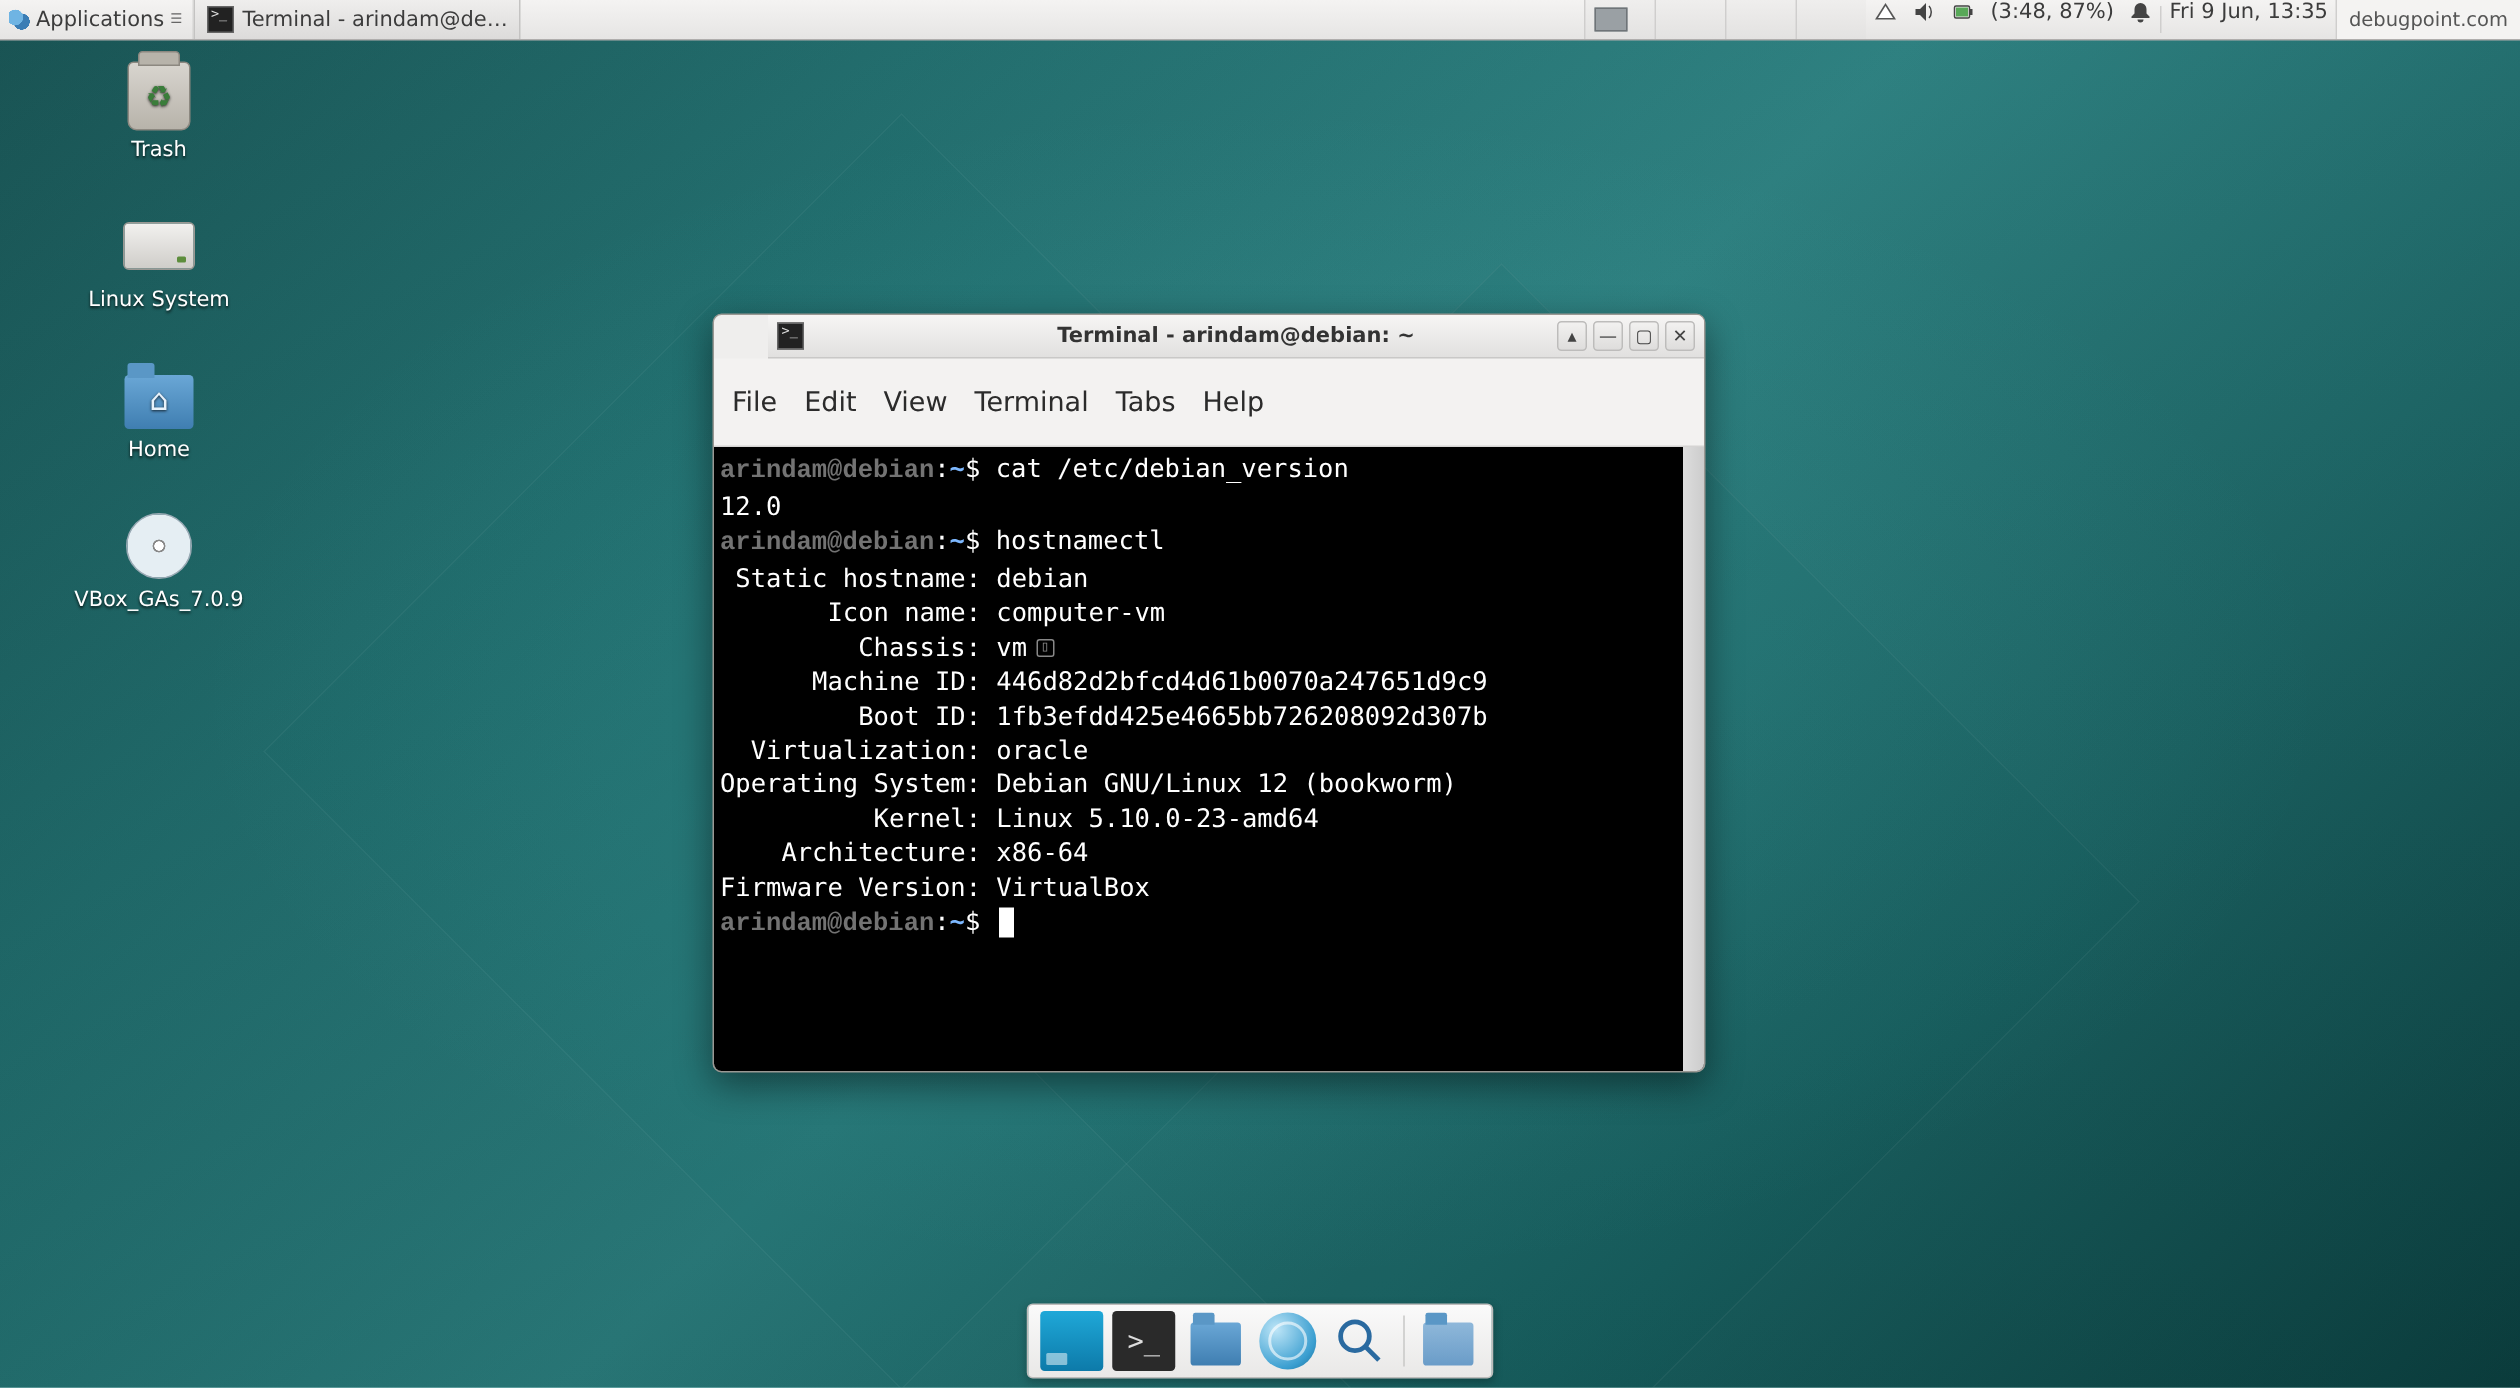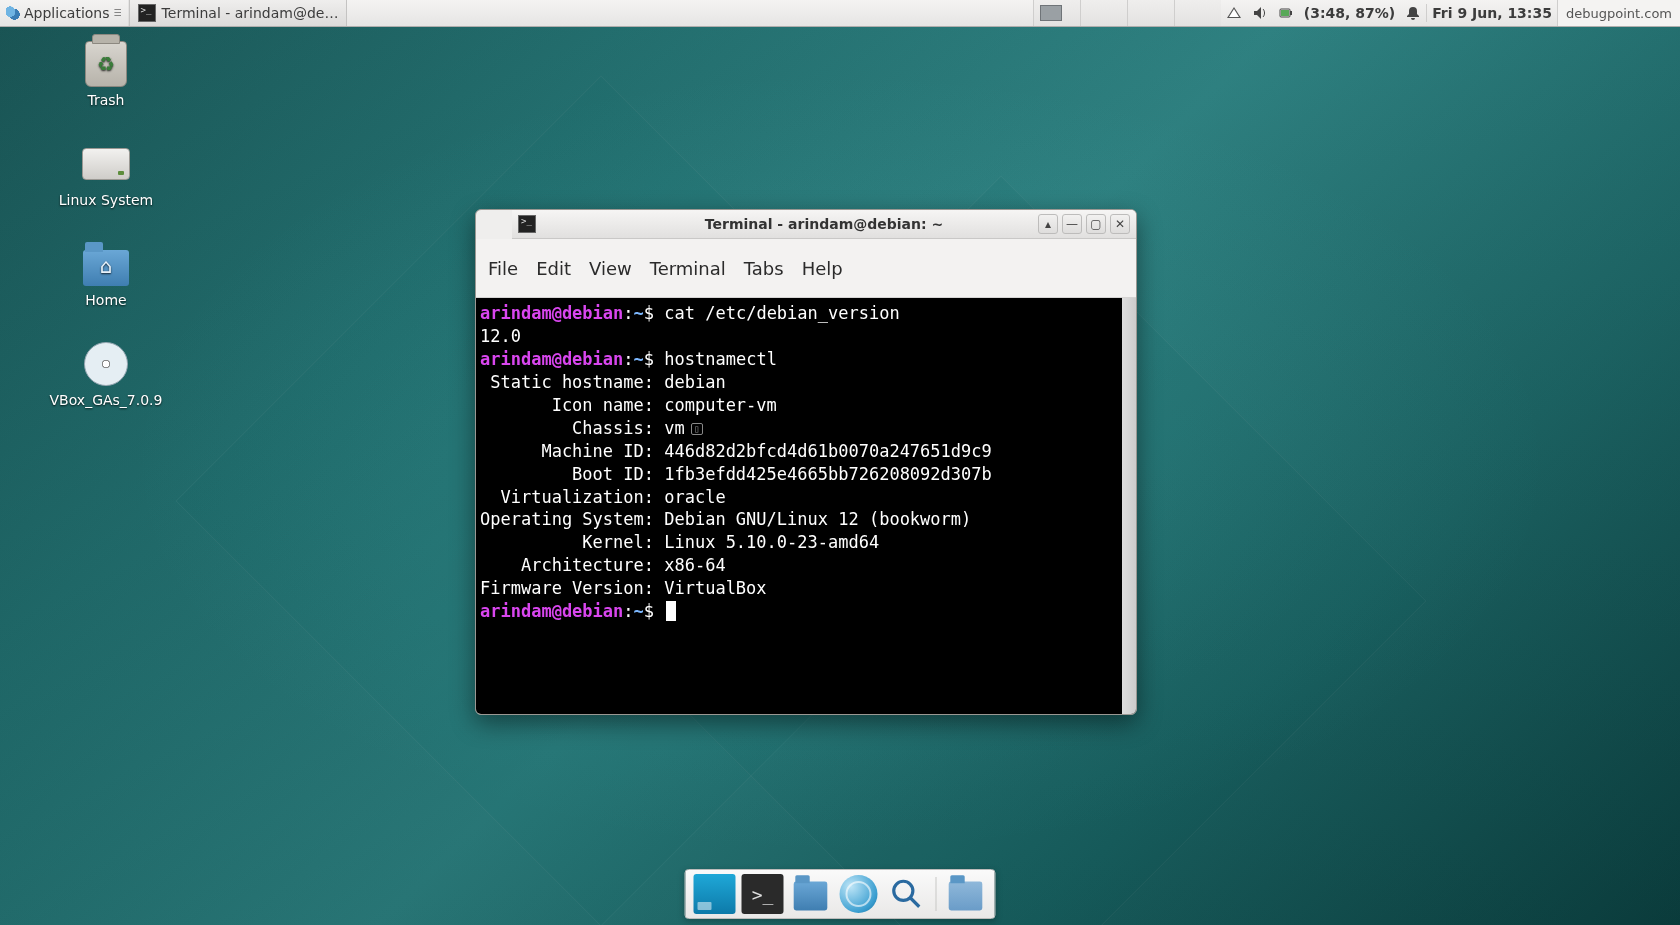--- a/index.html
+++ b/index.html
@@ -66,24 +66,22 @@
     min-width: 180px;
   }
   .panel-spacer { flex: 1; }
   .tray {
     display: flex;
     align-items: center;
     height: 100%;
   }
   .tray-item {
     display:flex;
-    align-items:center;
     padding: 0 5px;
     height:100%;
-    font-weight:bold;
   }
   .tray-sep { width:1px; background:#cfcecd; height:70%; align-self:center;}
   .workspace-switcher {
     display:flex;
     gap:0;
     height:100%;
   }
   .workspace {
     width:46px;
     height:100%;
@@ -300,21 +298,21 @@
     height:408px;
     position:relative;
     white-space:pre;
   }
   .terminal-area .scrollbar {
     position:absolute;
     right:0;top:0;bottom:0;
     width:14px;
     background:linear-gradient(to right,#ddd,#ccc);
   }
-  .prompt-user{ color:#d946ef; font-weight:600;}
+  .prompt-user{ color:#737373; font-weight:600;font-family:Liberation Mono, monospace;}
   .prompt-colon{ color:#ffffff;}
   .prompt-path{ color:#7db8ff; font-weight:600;}
   .prompt-dollar{ color:#ffffff;}
   .cmd-text{ color:#ffffff;}
   .out-text{ color:#ffffff;margin-top:24px;}
   .cursor-block{
     display:inline-block;
     width:10px;height:20px;
     background:#fff;
     vertical-align:text-bottom;

